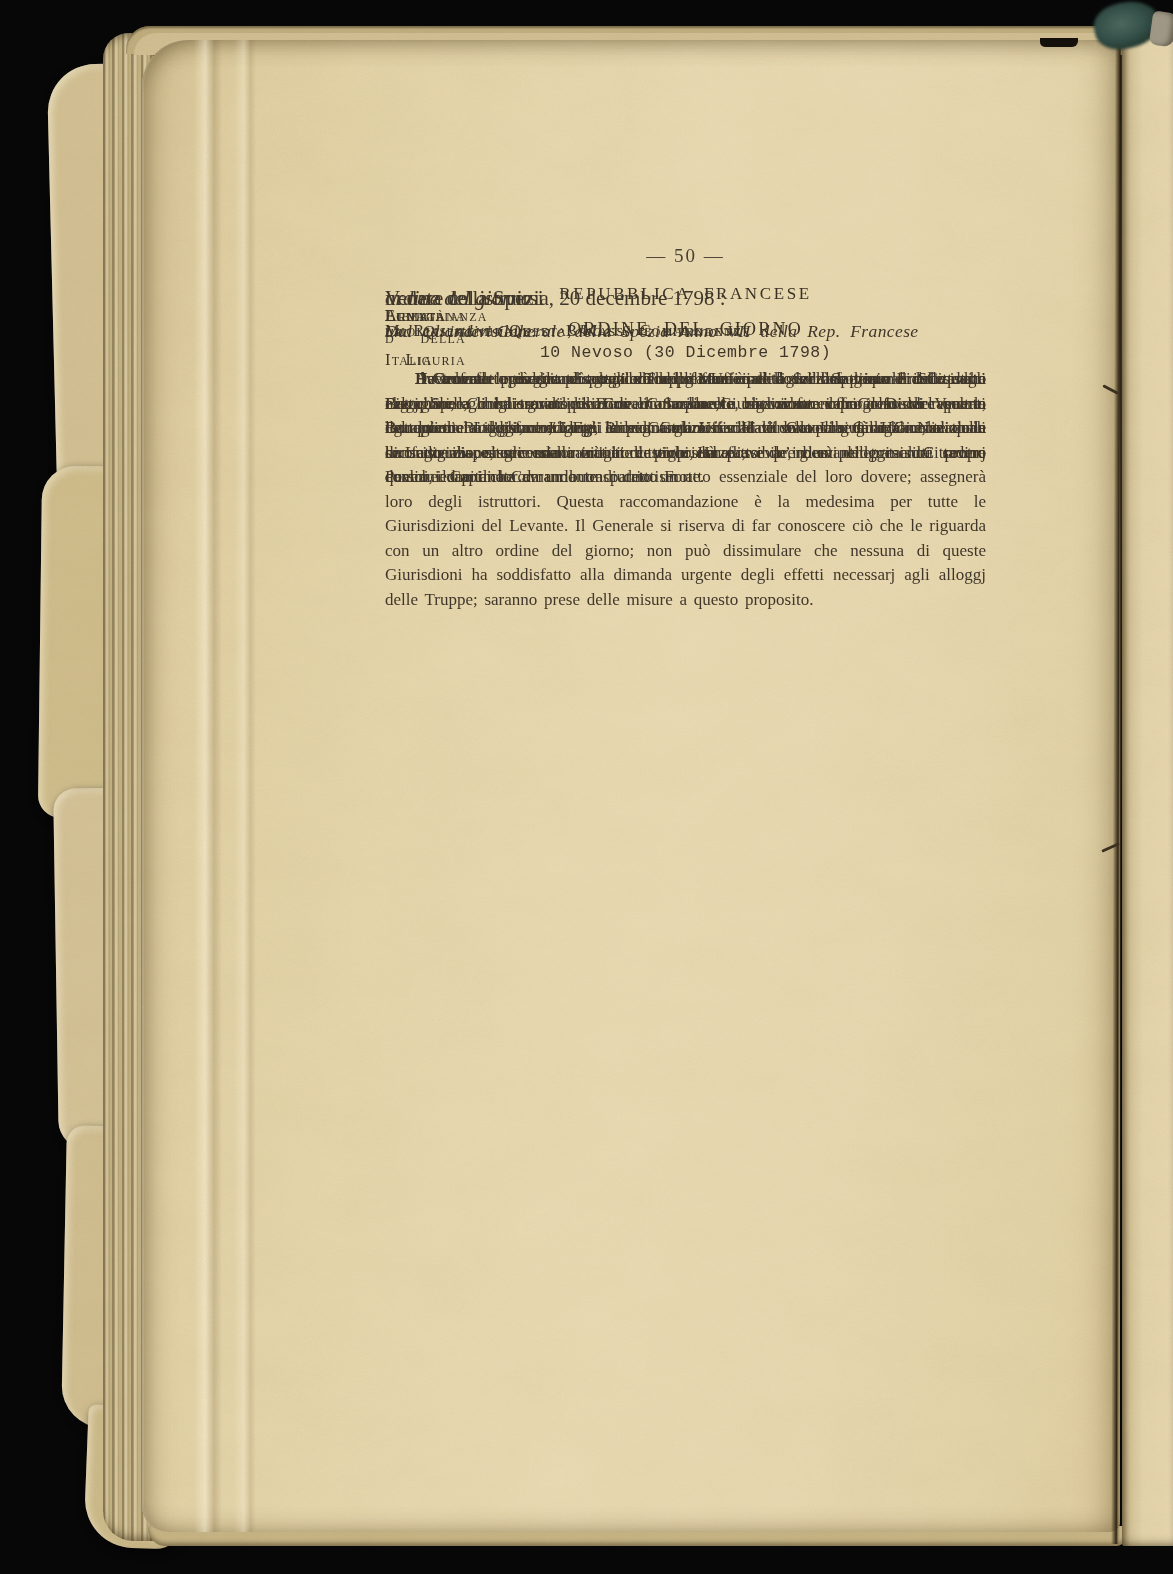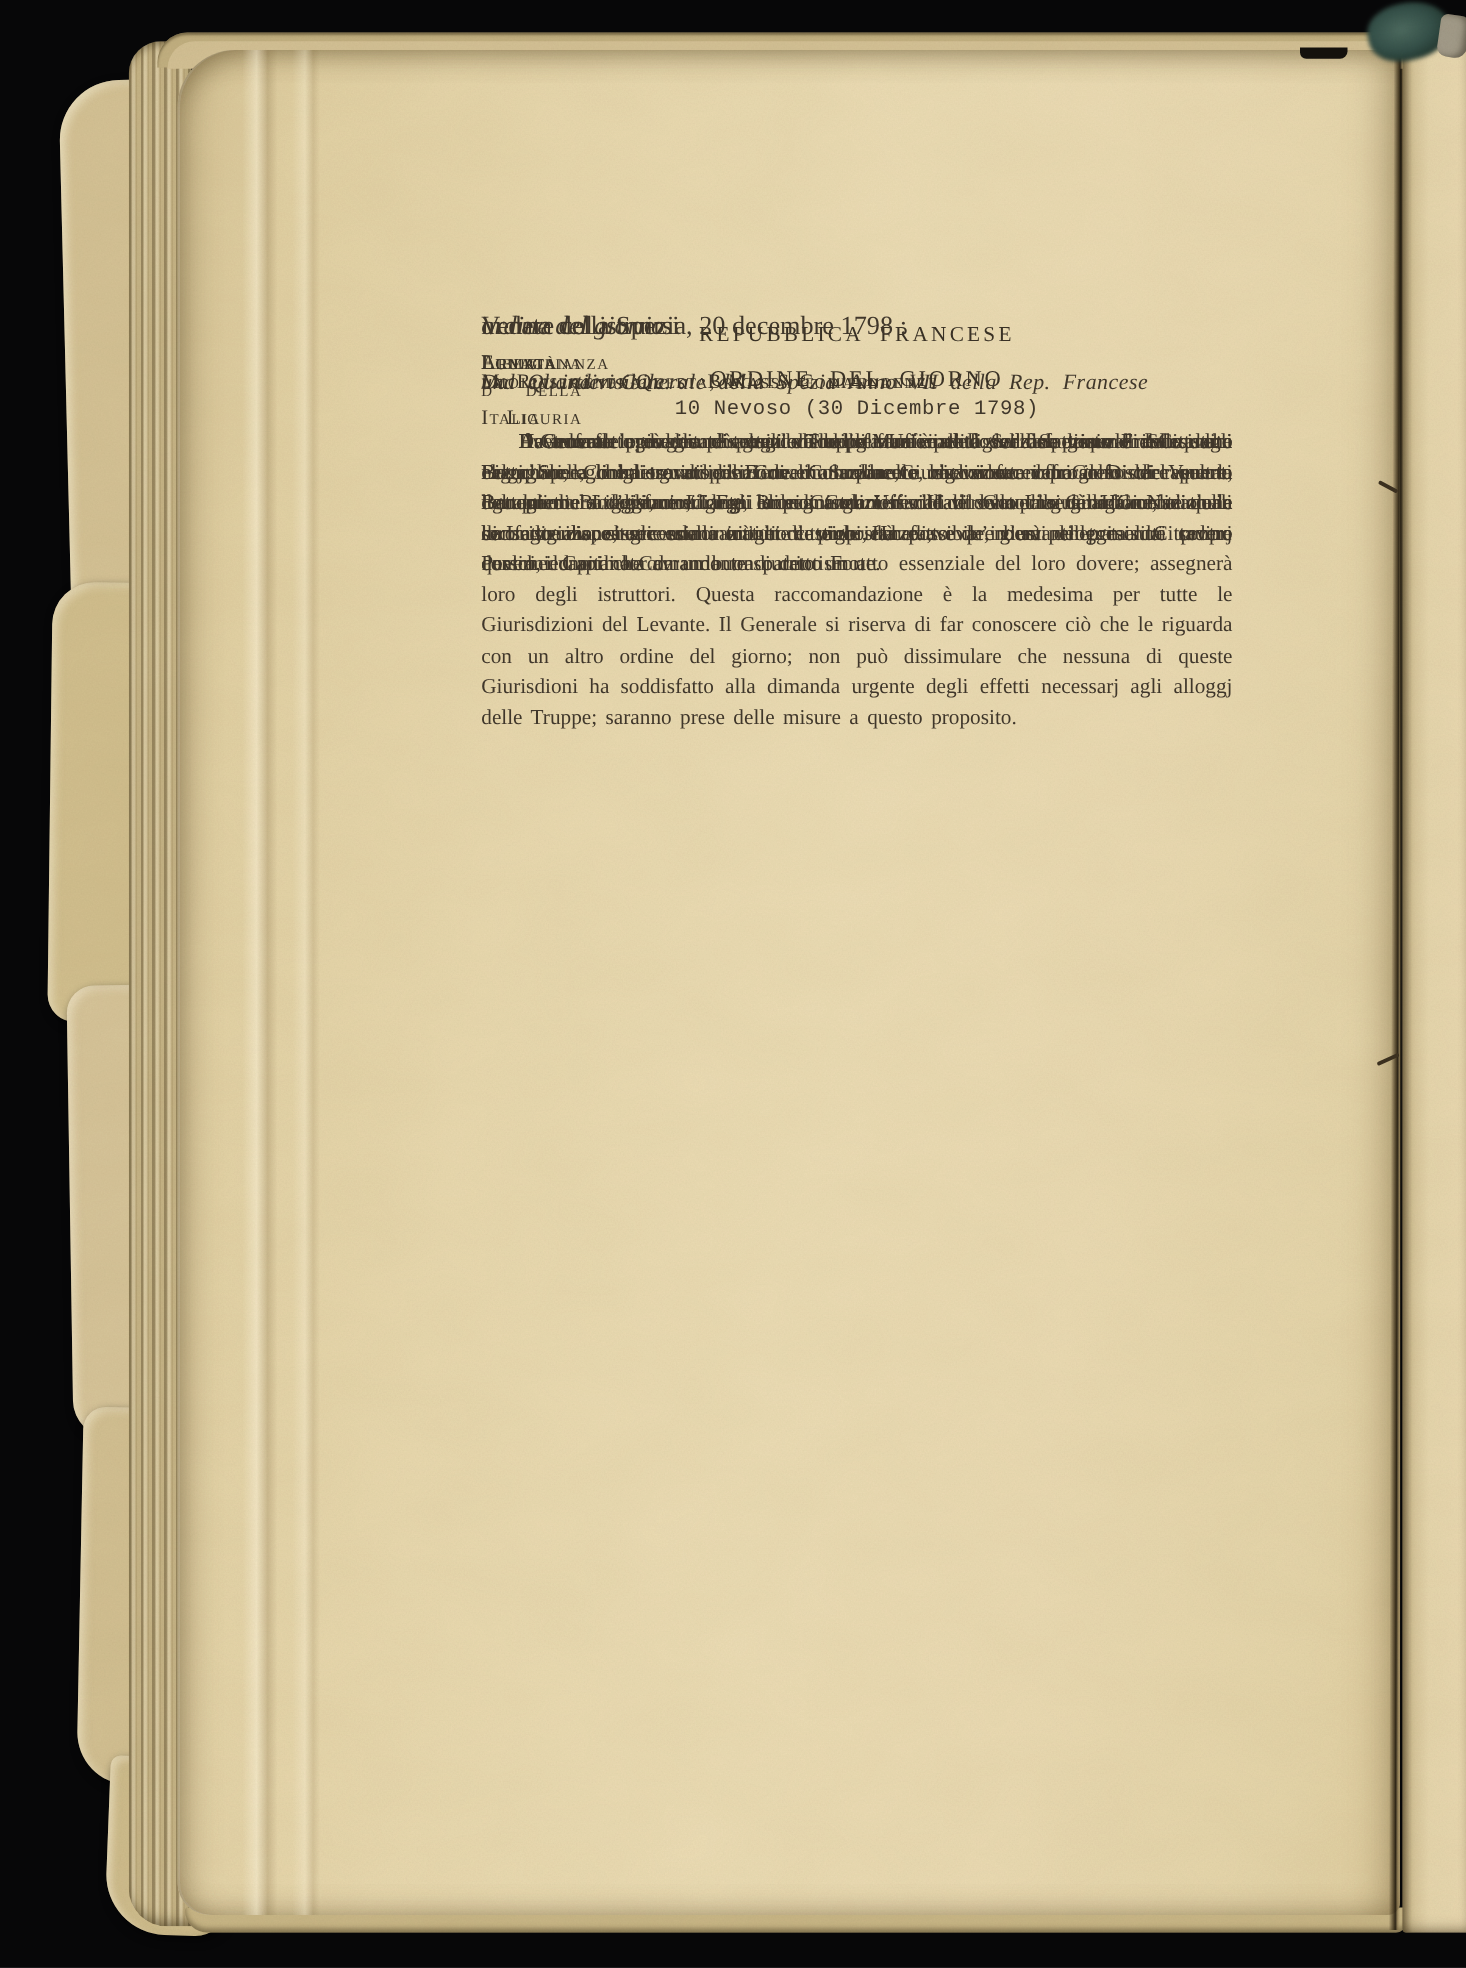--- a/index.html
+++ b/index.html
@@ -112,20 +112,21 @@
   <div class="top-band b1"></div>
   <div class="top-band b2"></div>
   <div class="bottom-band"></div>
 
   <div class="page">
     <div class="ridge r1"></div>
     <div class="ridge r2"></div>
     <div class="notch"></div>
 
     <div class="text-block">
+      <div class="pgnum">— 50 —</div>
 
       <p class="intro">
           <span>Venere col istruirsi </span>
           <span class="it">ordine del giorno</span>
           <span> in data della Spezia, 20 decembre 1798 :</span>
         </p>
 
       <div class="rep">REPUBBLICA FRANCESE</div>
 
       <div class="mast-row">

